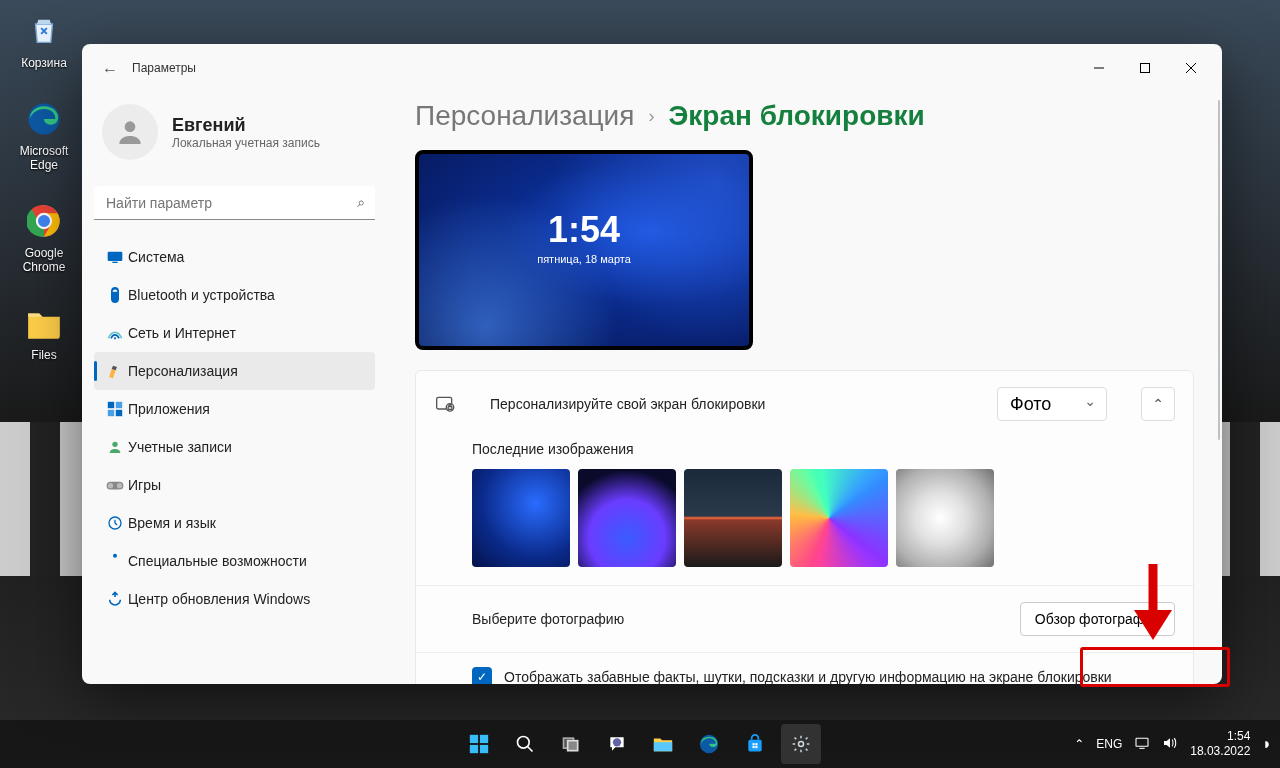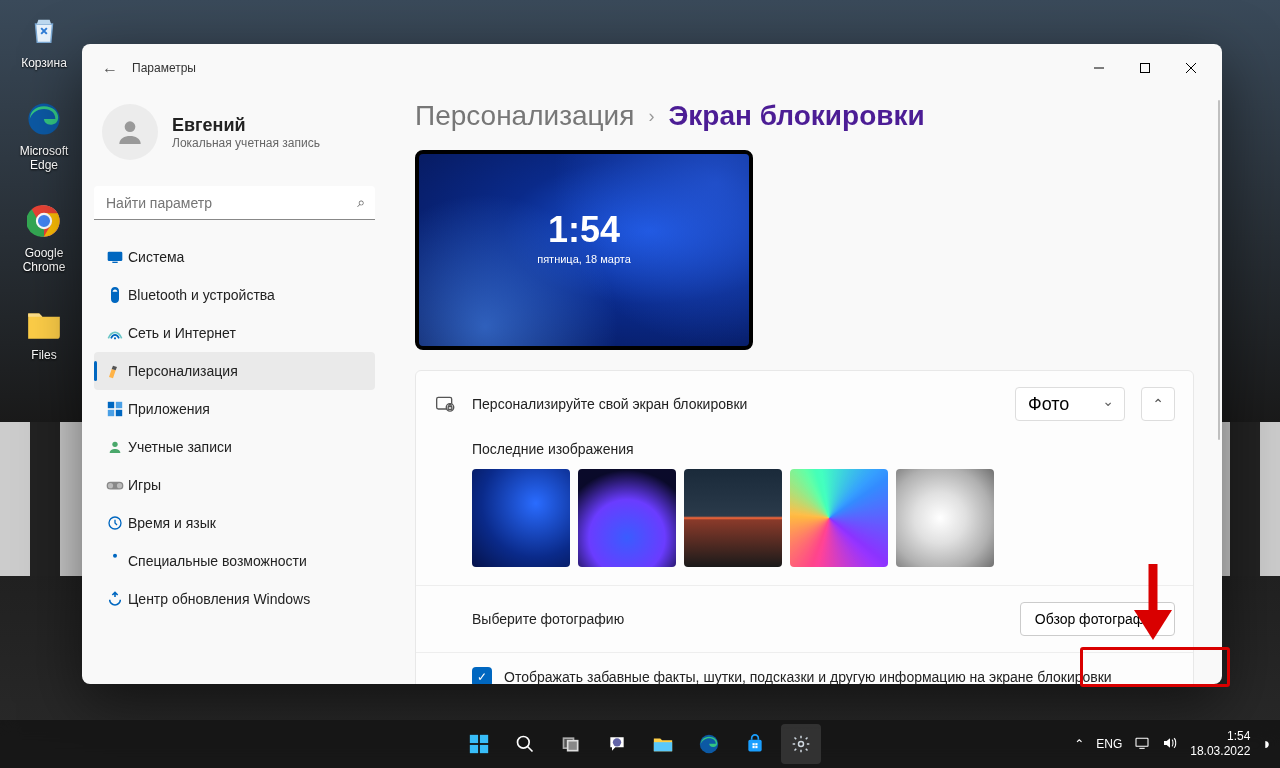--- a/index.html
+++ b/index.html
@@ -25,29 +25,29 @@
 .search .sicon{position:absolute;right:10px;top:8px;color:#666;font-size:14px}
 .nav-item{display:flex;align-items:center;gap:4px;height:38px;padding:0 12px;border-radius:4px;cursor:pointer;font-size:14px;color:#222;position:relative}
 .nav-item.active{background:#eaeaea}
 .nav-item.active::before{content:"";position:absolute;left:0;top:9px;bottom:9px;width:3px;background:#0067c0;border-radius:2px}
 .nav-ic{width:18px;height:18px;flex-shrink:0;display:flex;align-items:center;justify-content:center;font-size:14px}
 .main{flex:1;padding:8px 28px 0 28px;overflow-y:auto;position:relative}
 .scrollbar-track{position:absolute;right:2px;top:8px;width:6px;height:620px}
 .scrollbar-thumb{position:absolute;right:0;top:0;width:2px;height:340px;background:#c0c0c0;border-radius:3px}
 .crumbs{display:flex;align-items:center;gap:14px;margin-bottom:18px}
 .crumb{font-size:28px;color:#777;cursor:pointer}
-.crumb.cur{color:#4c1d95;font-weight:600;cursor:default}
+.crumb.cur{color:#15803d;font-weight:600;cursor:default}
 .chev{font-size:18px;color:#999}
 .preview{width:338px;height:200px;border-radius:8px;border:4px solid #000;background:radial-gradient(ellipse at 70% 40%,#1e5ae6 0%,#0a2a8a 45%,#061654 100%);position:relative;overflow:hidden;margin-bottom:20px}
 .preview::after{content:"";position:absolute;inset:0;background:radial-gradient(circle at 20% 90%,rgba(80,150,255,.55),transparent 42%),radial-gradient(circle at 90% 15%,rgba(40,90,220,.7),transparent 48%)}
 .pv-time{position:absolute;left:0;right:0;top:55px;text-align:center;color:#fff;z-index:2}
 .pv-time .t{font-size:36px;font-weight:600}
 .pv-time .d{font-size:11px;margin-top:2px}
 .card{background:#fdfdfd;border:1px solid #e8e8e8;border-radius:6px;margin-bottom:4px}
-.card-row{display:flex;align-items:center;padding:16px 18px;gap:16px}
+.card-row{display:flex;align-items:center;padding:16px 18px;gap:34px}
 .card-ic{width:22px;height:22px;display:flex;align-items:center;justify-content:center;color:#555;flex-shrink:0}
 .card-label{font-size:14px;color:#222;flex:1}
 .dd{height:34px;min-width:110px;border:1px solid #ddd;border-radius:4px;background:#fff;padding:0 30px 0 12px;font-size:18px;position:relative;display:flex;align-items:center;cursor:pointer}
 .dd::after{content:"⌄";position:absolute;right:10px;top:5px;color:#666;font-size:14px}
 .expand{width:34px;height:34px;border:1px solid #ddd;border-radius:4px;background:#fff;display:flex;align-items:center;justify-content:center;cursor:pointer;font-size:14px;color:#555}
 .sub{padding:4px 18px 18px 56px}
 .sub-title{font-size:14px;color:#222;margin-bottom:12px}
 .thumbs{display:flex;gap:8px}
 .thumb{width:98px;height:98px;border-radius:4px;cursor:pointer;flex-shrink:0}
 .row2{display:flex;align-items:center;padding:16px 18px 16px 56px;gap:16px;border-top:1px solid #eee}

